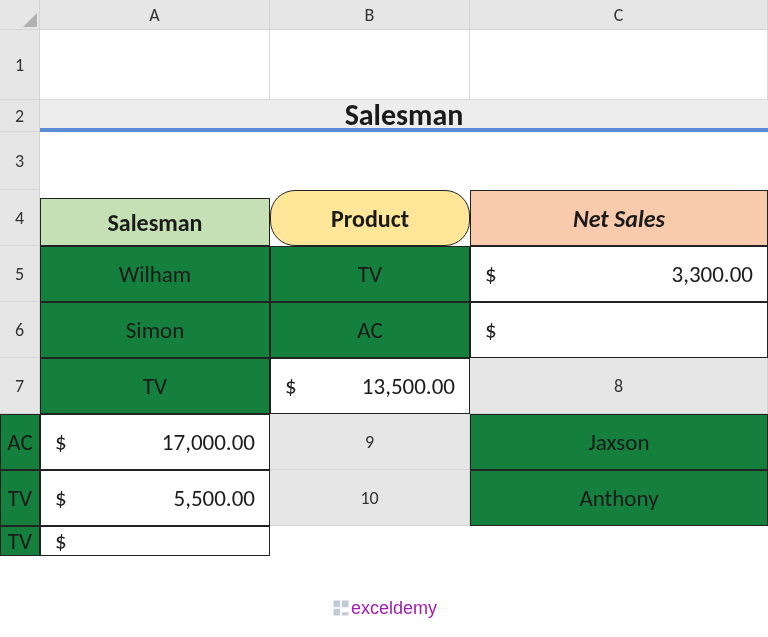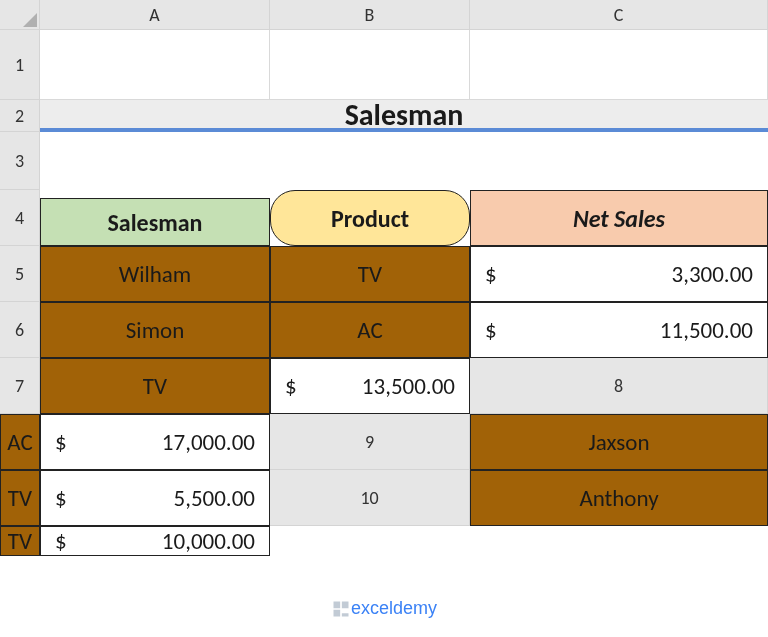--- a/index.html
+++ b/index.html
@@ -80,21 +80,21 @@
   .th-a { background: #c5e0b4; margin-top: 8px; }
   .th-b { background: #ffe699; border-radius: 25px; }
   .th-c { background: #f8cbad; font-style: italic; }
   .td {
     border: 1px solid #222;
     display: flex;
     align-items: center;
     justify-content: center;
     font-size: 23px;
     color: #1a1a1a;
-    background: #a16207;
+    background: #15803d;
   }
   .td-money {
     border: 1px solid #222;
     display: flex;
     align-items: center;
     font-size: 23px;
     color: #1a1a1a;
     background: #fff;
     padding: 0 14px;
   }
@@ -102,24 +102,24 @@
   .td-money .amt { flex: 1; text-align: right; }
   .row3-blank {
     grid-column: 2 / span 3;
     background: #fff;
   }
   .watermark {
     position: absolute;
     bottom: 18px;
     left: 0; right: 0;
     display: flex;
-    align-items: flex-end;
+    align-items: flex-start;
     justify-content: center;
     gap: 0;
-    color: #3b82f6;
+    color: #a21caf;
     font-size: 18px;
     font-family: Arial, sans-serif;
     pointer-events: none;
   }
   .watermark svg { opacity: 0.6; }
 </style>
 </head>
 <body>
 
 <div class="sheet">
@@ -151,21 +151,20 @@
   <div class="td-money">
       <span class="sym">$</span>
       <span class="amt">3,300.00</span>
     </div>
 
   <div class="rowhdr">6</div>
   <div class="td">Simon</div>
   <div class="td">AC</div>
   <div class="td-money">
       <span class="sym">$</span>
-      <span class="amt">11,500.00</span>
     </div>
 
   <div class="rowhdr">7</div>
   <div class="td">TV</div>
   <div class="td-money">
       <span class="sym">$</span>
       <span class="amt">13,500.00</span>
     </div>
 
   <div class="rowhdr">8</div>
@@ -181,21 +180,20 @@
   <div class="td-money">
       <span class="sym">$</span>
       <span class="amt">5,500.00</span>
     </div>
 
   <div class="rowhdr">10</div>
   <div class="td">Anthony</div>
   <div class="td">TV</div>
   <div class="td-money">
       <span class="sym">$</span>
-      <span class="amt">10,000.00</span>
     </div>
 
 </div>
 
 <div class="watermark">
   <svg width="20" height="20" viewBox="0 0 24 24" fill="#9aa9ba">
       <path d="M3 3h8v8H3V3zm10 0h8v8h-8V3zM3 13h8v8H3v-8zm10 4h8v4h-8v-4z"></path>
     </svg>
   <span>exceldemy</span>
 </div>

